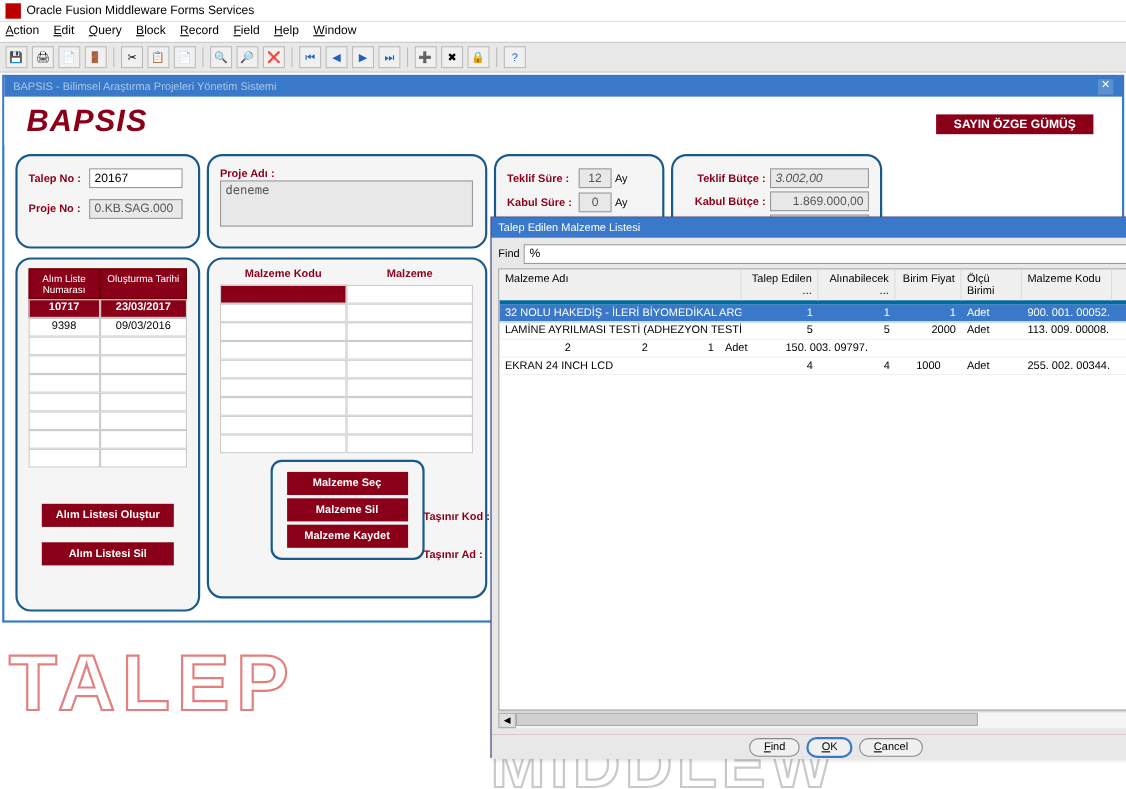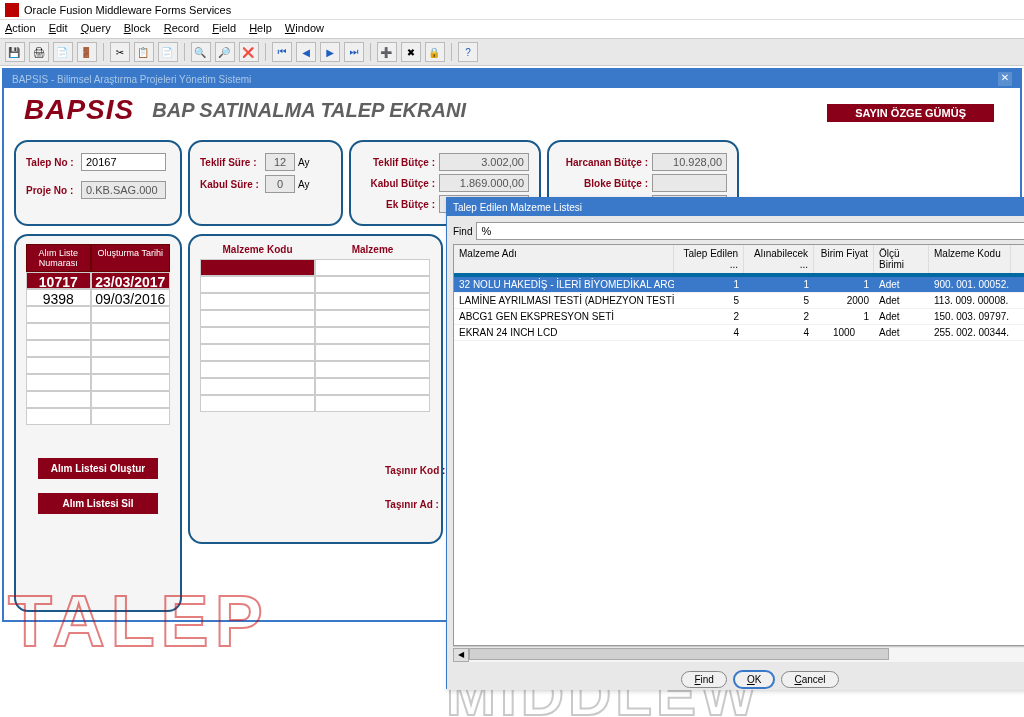--- a/index.html
+++ b/index.html
@@ -21,46 +21,46 @@
 
 
 .inner-window { margin: 2px; border: 2px solid #3a78c9; }
 .inner-titlebar { height: 18px; background: #3a78c9; color: #a8c8e8; font-size: 10px; padding: 2px 8px; display: flex; justify-content: space-between; align-items: center; }
 .inner-close { color: #fff; width: 14px; height: 14px; background: #5a90d0; text-align: center; line-height: 12px; cursor: pointer; }
 
 
 .header-panel { background: #fff; padding: 6px 20px; display: flex; align-items: center; }
 .logo { font-family: Arial; font-size: 28px; font-weight: bold; font-style: italic; color: #8a0019; letter-spacing: 1px; }
 .header-title { font-family: Arial; font-size: 20px; font-weight: bold; font-style: italic; color: #606060; margin-left: 18px; }
-.user-badge { position: absolute; right: 30px; top: 104px; background: #8a0019; color: #fff; font-weight: bold; font-size: 11px; padding: 3px 28px; }
+.user-badge { position: absolute; right: 30px; top: 104px; background: #8a0019; color: #fff; font-weight: bold; font-size: 11px; padding: 3px 16px; }
 
 
 .form-area { padding: 8px 10px; }
 .panel { border: 2px solid #1a5a8a; border-radius: 14px; background: #f5f5f5; padding: 8px 10px; display: inline-block; vertical-align: top; }
 .info-row { display: flex; gap: 6px; }
 .info-panel-1 { width: 168px; }
 .info-panel-2 { width: 255px; }
 .info-panel-3 { width: 155px; }
 .info-panel-4 { width: 192px; }
 .info-panel-5 { width: 192px; }
 .field-row { display: flex; align-items: center; margin: 3px 0; }
 .field-label { color: #8a0019; font-weight: bold; font-size: 10px; width: 55px; }
 .field-label-w { color: #8a0019; font-weight: bold; font-size: 10px; width: 80px; text-align: right; padding-right: 4px; }
 .field-input { border: 1px solid #999; background: #fff; height: 18px; padding: 1px 4px; font-size: 11px; }
 .readonly { background: #e8e8e8; color: #555; }
 .suffix { font-size: 10px; margin-left: 3px; }
 
 
 .lower-row { display: flex; gap: 6px; margin-top: 8px; }
-.list-panel { width: 168px; height: 378px; }
+.list-panel { width: 168px; height: 322px; }
 .mat-panel { width: 255px; height: 310px; }
 .list-header { display: flex; }
 .list-header-cell { background: #8a0019; color: #fff; font-size: 9px; text-align: center; padding: 3px 2px; border: 1px solid #600; }
 .list-row { display: flex; }
-.list-cell { border: 1px solid #ccc; background: #fff; height: 17px; font-size: 14px; padding: 1px 3px; text-align: center; }
+.list-cell { border: 1px solid #ccc; background: #fff; height: 17px; font-size: 10px; padding: 1px 3px; text-align: center; }
 .list-cell.sel { background: #8a0019; color: #fff; font-weight: bold; }
 .action-btn { background: #8a0019; color: #fff; border: none; padding: 5px 10px; font-size: 10px; font-weight: bold; cursor: pointer; margin: 3px auto; display: block; width: 120px; }
 .mat-label { color: #8a0019; font-weight: bold; font-size: 10px; text-align: center; margin-bottom: 4px;}
 
 
 .modal { position: absolute; left: 446px; top: 197px; width: 628px; height: 492px; border: 1px solid #3a78c9; background: #7f1d1d; box-shadow: 2px 2px 5px rgba(0,0,0,0.2); z-index: 100; }
 .modal-title { height: 18px; background: #3a78c9; color: #fff; font-size: 10px; padding: 2px 6px; display: flex; justify-content: space-between; align-items: center; }
 .modal-body { background: #e8e8e8; height: 452px; padding: 6px; display: flex; flex-direction: column; }
 .find-row { display: flex; align-items: center; margin-bottom: 4px; }
 .find-row label { font-size: 10px; margin-right: 4px; }
@@ -132,81 +132,72 @@
 </div>
 
 <div class="inner-window">
   <div class="inner-titlebar">
     <span>BAPSIS - Bilimsel Araştırma Projeleri Yönetim Sistemi</span>
     <span class="inner-close">✕</span>
   </div>
 
   <div class="header-panel">
     <span class="logo">BAPSIS</span>
-    <span class="header-title">BAP SATINALMA TALEP EKRANI</span>
   </div>
   <div class="user-badge">SAYIN  ÖZGE GÜMÜŞ</div>
 
   <div class="form-area">
     <div class="info-row">
 
       <div class="panel info-panel-1">
         <div class="field-row">
           <span class="field-label">Talep No :</span>
           <input class="field-input" style="width: 85px;" value="20167">
         </div>
         <div class="field-row" style="margin-top:10px">
           <span class="field-label">Proje No :</span>
           <input class="field-input readonly" style="width: 85px;" value="0.KB.SAG.000">
         </div>
       </div>
 
+      <div class="panel info-panel-2">
+        <div class="field-row" style="flex-direction:column;align-items:flex-start">
+          <span class="field-label" style="width:auto">Proje Adı :</span>
+          <textarea class="field-input readonly" style="width: 230px; height: 42px; resize: none;">deneme</textarea>
+        </div>
+      </div>
 
       <div class="panel info-panel-3">
         <div class="field-row">
           <span class="field-label" style="width:65px">Teklif Süre :</span>
           <input class="field-input readonly" style="width: 30px; text-align: center;" value="12">
           <span class="suffix">Ay</span>
         </div>
         <div class="field-row" style="margin-top:4px">
           <span class="field-label" style="width:65px">Kabul Süre :</span>
           <input class="field-input readonly" style="width: 30px; text-align: center;" value="0">
           <span class="suffix">Ay</span>
         </div>
       </div>
 
       <div class="panel info-panel-4">
         <div class="field-row">
           <span class="field-label-w">Teklif Bütçe :</span>
-          <input class="field-input readonly" style="width: 90px; text-align: right;" value="3.002,00">
+          <input class="field-input readonly" style="width: 90px;  font-style: italic;" value="3.002,00">
         </div>
         <div class="field-row">
           <span class="field-label-w">Kabul Bütçe :</span>
           <input class="field-input readonly" style="width: 90px; text-align: right;" value="1.869.000,00">
         </div>
         <div class="field-row">
           <span class="field-label-w">Ek Bütçe :</span>
           <input class="field-input readonly" style="width: 90px; text-align: right;" value="1,00">
         </div>
       </div>
 
-      <div class="panel info-panel-5">
-        <div class="field-row">
-          <span class="field-label-w" style="width:95px">Harcanan Bütçe :</span>
-          <input class="field-input readonly" style="width: 75px; text-align: right;" value="10.928,00">
-        </div>
-        <div class="field-row">
-          <span class="field-label-w" style="width:95px">Bloke Bütçe :</span>
-          <input class="field-input readonly" style="width: 75px; text-align: right;">
-        </div>
-        <div class="field-row">
-          <span class="field-label-w" style="width:95px">Kalan Bütçe :</span>
-          <input class="field-input readonly" style="width: 75px; text-align: right;">
-        </div>
-      </div>
     </div>
 
     <div class="lower-row">
       <div class="panel list-panel">
         <div class="list-header">
           <div class="list-header-cell" style="width:65px">Alım Liste Numarası</div>
           <div class="list-header-cell" style="width:80px">Oluşturma Tarihi</div>
         </div>
         <div id="alim-rows">
             <div class="list-row">
@@ -288,20 +279,25 @@
             </div>
             <div class="list-row">
               <div class="list-cell" style="width:115px;background:#fff"></div>
               <div class="list-cell" style="width:115px"></div>
             </div>
             <div class="list-row">
               <div class="list-cell" style="width:115px;background:#fff"></div>
               <div class="list-cell" style="width:115px"></div>
             </div>
           </div>
+        <div style="border:2px solid #1a5a8a;border-radius:10px;padding:6px;margin-top:6px;width:140px;margin-left:auto;margin-right:auto">
+          <button class="action-btn" style="width:110px">Malzeme Seç</button>
+          <button class="action-btn" style="width:110px">Malzeme Sil</button>
+          <button class="action-btn" style="width:110px">Malzeme Kaydet</button>
+        </div>
       </div>
     </div>
   </div>
 </div>
 
 <div class="tasinir">
   <div class="field-row">
     <span class="field-label" style="width:65px">Taşınır Kod :</span>
     <input class="field-input readonly" style="width: 30px;">
   </div>
@@ -344,21 +340,20 @@
           </div>
           <div class="grid-row">
     <div class="gc" style="width:220px">LAMİNE AYRILMASI TESTİ (ADHEZYON TESTİ)</div>
     <div class="gc" style="width:70px;text-align:right">5</div>
     <div class="gc" style="width:70px;text-align:right">5</div>
     <div class="gc" style="width:60px;text-align:right">2000</div>
     <div class="gc" style="width:55px">Adet</div>
     <div class="gc" style="width:82px">113. 009. 00008. (</div>
           </div>
           <div class="grid-row">
-    <div class="gc" style="width:220px">ABCG1 GEN EKSPRESYON SETİ</div>
     <div class="gc" style="width:70px;text-align:right">2</div>
     <div class="gc" style="width:70px;text-align:right">2</div>
     <div class="gc" style="width:60px;text-align:right">1</div>
     <div class="gc" style="width:55px">Adet</div>
     <div class="gc" style="width:82px">150. 003. 09797. (</div>
           </div>
           <div class="grid-row">
     <div class="gc" style="width:220px">EKRAN 24 INCH LCD</div>
     <div class="gc" style="width:70px;text-align:right">4</div>
     <div class="gc" style="width:70px;text-align:right">4</div>

